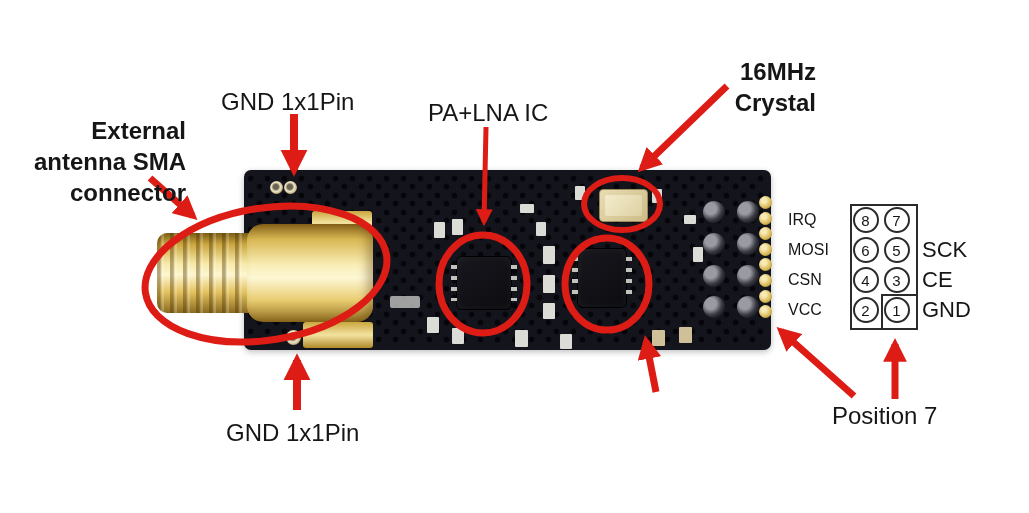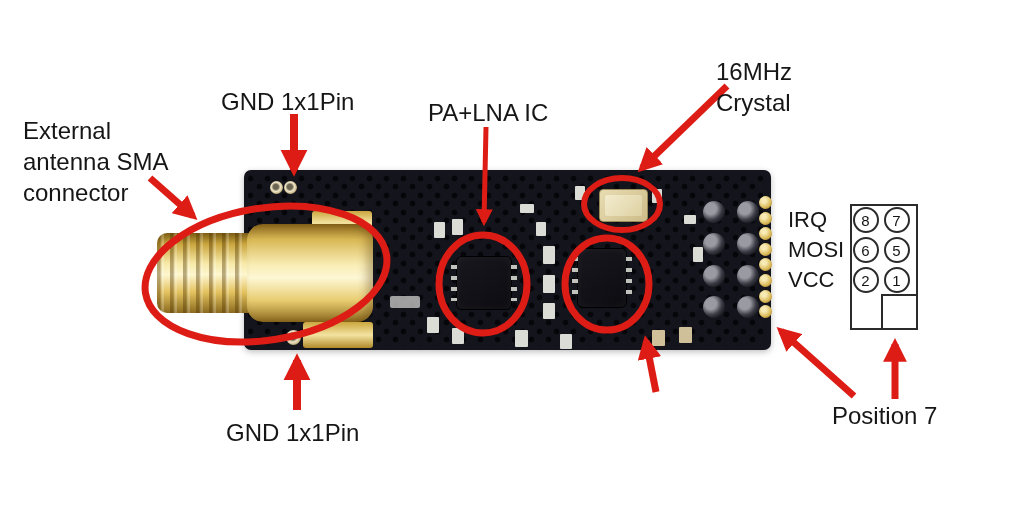--- a/index.html
+++ b/index.html
@@ -72,32 +72,32 @@
   }
   .sma-tab{ z-index:1;
     background:linear-gradient(180deg,#caa63e,#f3e3a0,#b08a2a); border-radius:3px;}
   .tab-top{left:312px; top:211px; width:60px; height:24px;}
   .tab-bottom{left:303px; top:322px; width:70px; height:26px;}
   
   svg.overlay{left:0; top:0; z-index:4; pointer-events:none;}
   .ann{stroke:var(--arrow); fill:none;}
   
   .lbl{ z-index:5; font-size:24px; line-height:31px; white-space:pre-line; }
-  .center{text-align:left;}
-  .lbl-external{left:23px; top:115px; width:182px;}
+  .center{text-align:right;font-weight:bold;}
+  .lbl-external{left:4px; top:115px; width:182px;}
   .lbl-gnd-top{left:221px; top:86px;}
   .lbl-pa{left:428px; top:97px;}
   .lbl-crystal{left:716px; top:56px; width:100px;}
   .lbl-nordic{left:553px; top:396px;}
   .lbl-gnd-bottom{left:226px; top:417px;}
   .lbl-pos1{left:832px; top:400px;}
   
   .pinout{ left:788px; top:205px; z-index:3; }
   .pin-row{ display:grid; grid-template-columns:62px 31px 31px 90px; height:30px; align-items:center;}
-  .pl{ text-align:left; padding-right:23px; font-size:22px;}
+  .pl{ text-align:left; padding-right:23px; font-size:16px;}
   .pr{ padding-left:10px; font-size:22px;}
   .circ{
     width:22px; height:22px; border:2px solid #2b2b2b; border-radius:50%;
     display:flex; align-items:center; justify-content:center;
     font-size:15px; margin:0 auto; background:#fff; position:relative; z-index:2;
   }
   .pin-outer-box{ left:62px; top:-1px; width:64px; height:122px; border:2px solid #2b2b2b; z-index:1;}
   .pin1-box{ left:93px; top:89px; width:33px; height:32px; border:2px solid #2b2b2b; z-index:1;}
 </style>
 </head>
@@ -192,21 +192,29 @@
 
     <div class="pin-row">
       <span class="pl">IRQ</span>
       <span class="circ">8</span>
       <span class="circ">7</span>
     </div>
     <div class="pin-row">
       <span class="pl">MOSI</span>
       <span class="circ">6</span>
       <span class="circ">5</span>
+      <span class="pr">SCK</span>
+    </div>
+    <div class="pin-row">
+      <span class="pl">CSN</span>
+      <span class="circ">4</span>
+      <span class="circ">3</span>
+      <span class="pr">CE</span>
     </div>
     <div class="pin-row">
       <span class="pl">VCC</span>
       <span class="circ">2</span>
       <span class="circ">1</span>
+      <span class="pr">GND</span>
     </div>
   </div>
 
 </div>
 
 </body></html>

